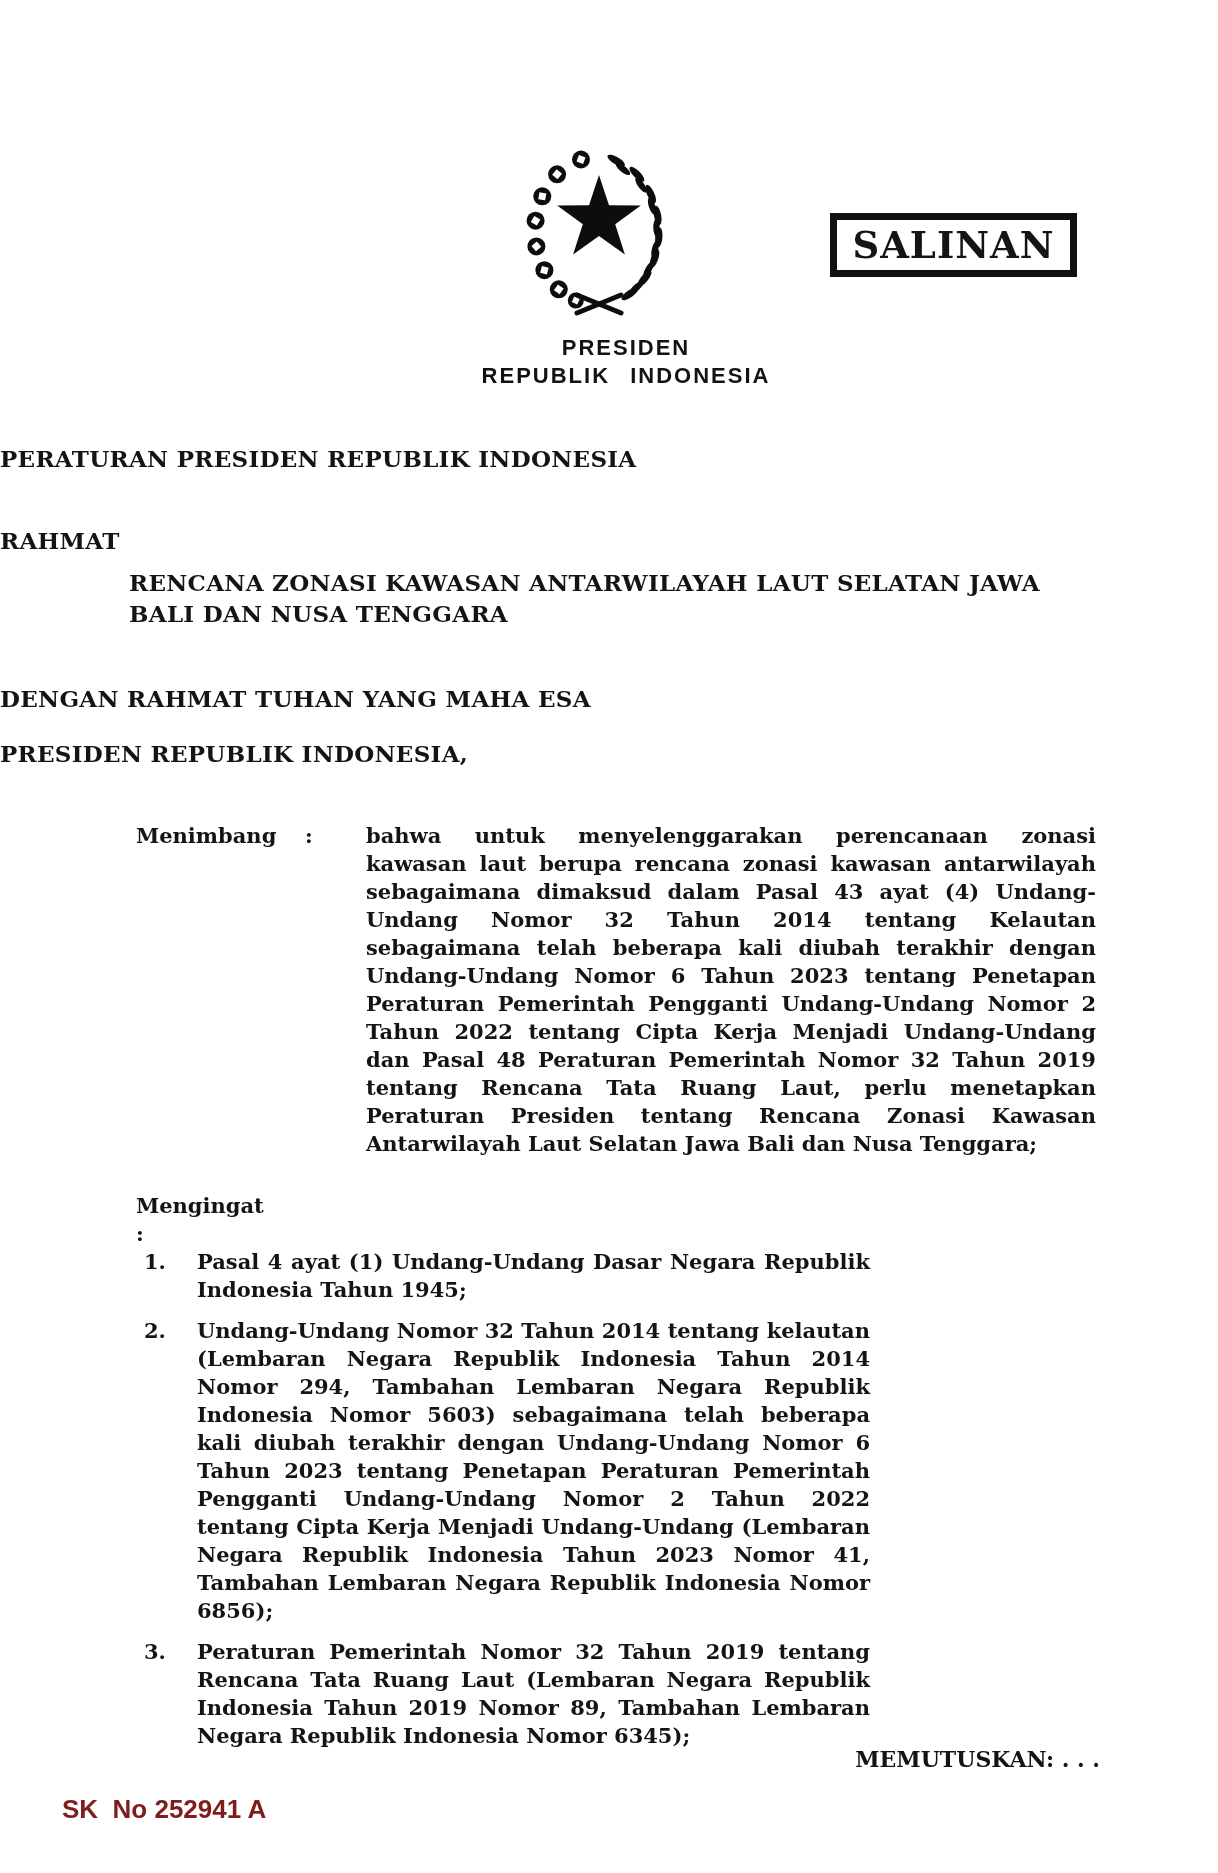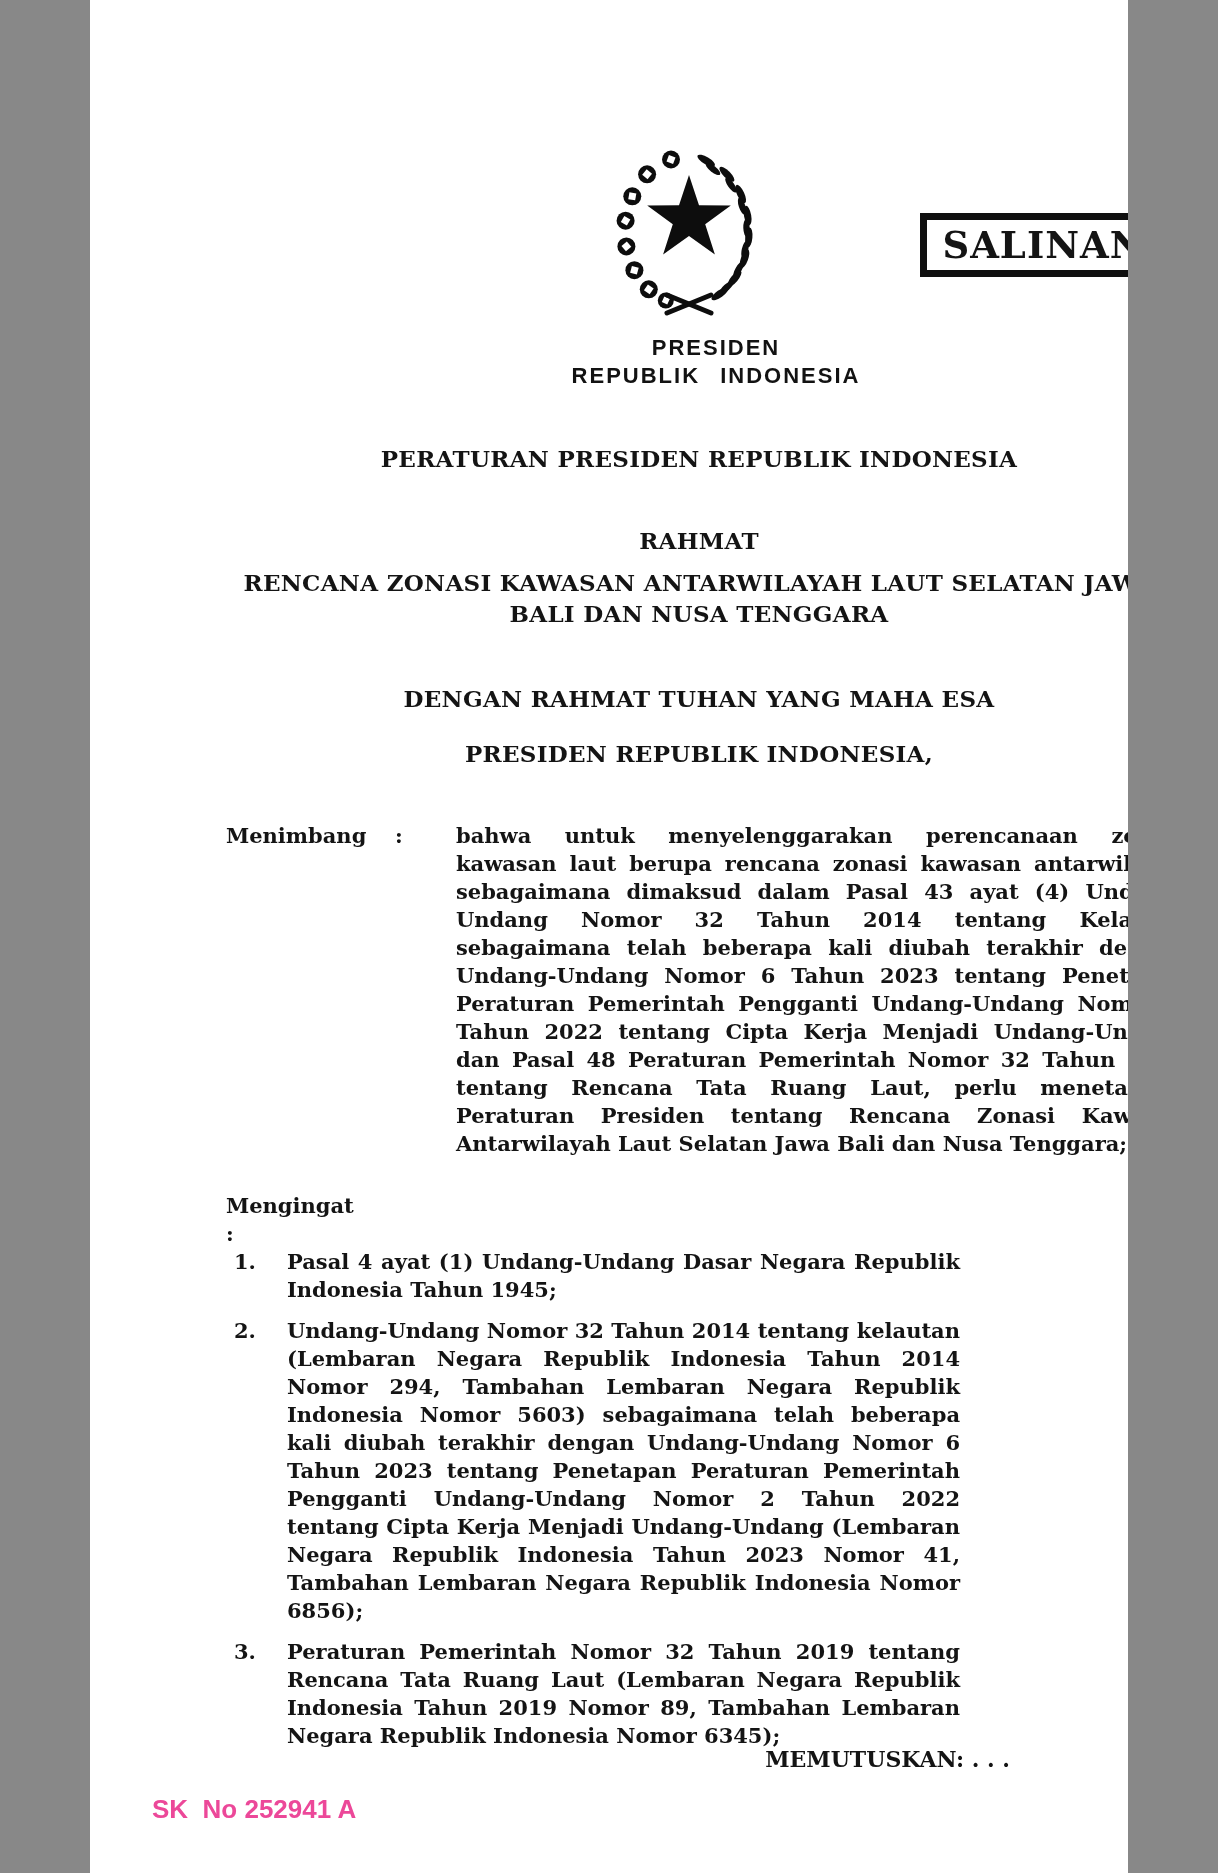--- a/index.html
+++ b/index.html
@@ -1,18 +1,18 @@
 <!DOCTYPE html>
 <html><head>
 <meta charset="utf-8">
 <style>
   html, body { margin: 0; padding: 0; background: #888; }
   .page {
     position: relative;
-    width: 1038px;
+    width: 1218px;
     height: 1873px;
     margin: 0 auto;
     background: #ffffff;
     font-family: "DejaVu Serif", serif;
     color: #141414;
     overflow: hidden;
   }
 
   
   .stamp {
@@ -57,21 +57,20 @@
     margin-left: 24px;
   }
   .lh1 { font-size: 22px; line-height: 28px; letter-spacing: 2px; }
   .lh2 { font-size: 22px; line-height: 28px; letter-spacing: 2px; word-spacing: 12px; }
 
   
   .title-line, .center-line {
     position: absolute;
     left: 0;
     width: 1218px;
-    text-align: center;
     font-size: 23px;
     font-weight: 700;
     letter-spacing: 0.3px;
     line-height: 30px;
   }
   #title1 { top: 444px; }
   #title2 { top: 485px; }
   #title3 { top: 526px; }
   #title4 { top: 567px; left: 129px; width: 960px; line-height: 31px; }
   #invocation { top: 684px; }
@@ -116,21 +115,21 @@
   }
 
   
   #doc-number {
     position: absolute;
     top: 1794px;
     left: 62px;
     font-family: "Liberation Sans", sans-serif;
     font-weight: 700;
     font-size: 26px;
-    color: #ec4899;
+    color: #7f1d1d;
     white-space: pre;
   }
 </style>
 </head>
 <body>
 
 <div class="page">
 
   <div class="stamp">
     <span class="stamp-label">SALINAN</span>

